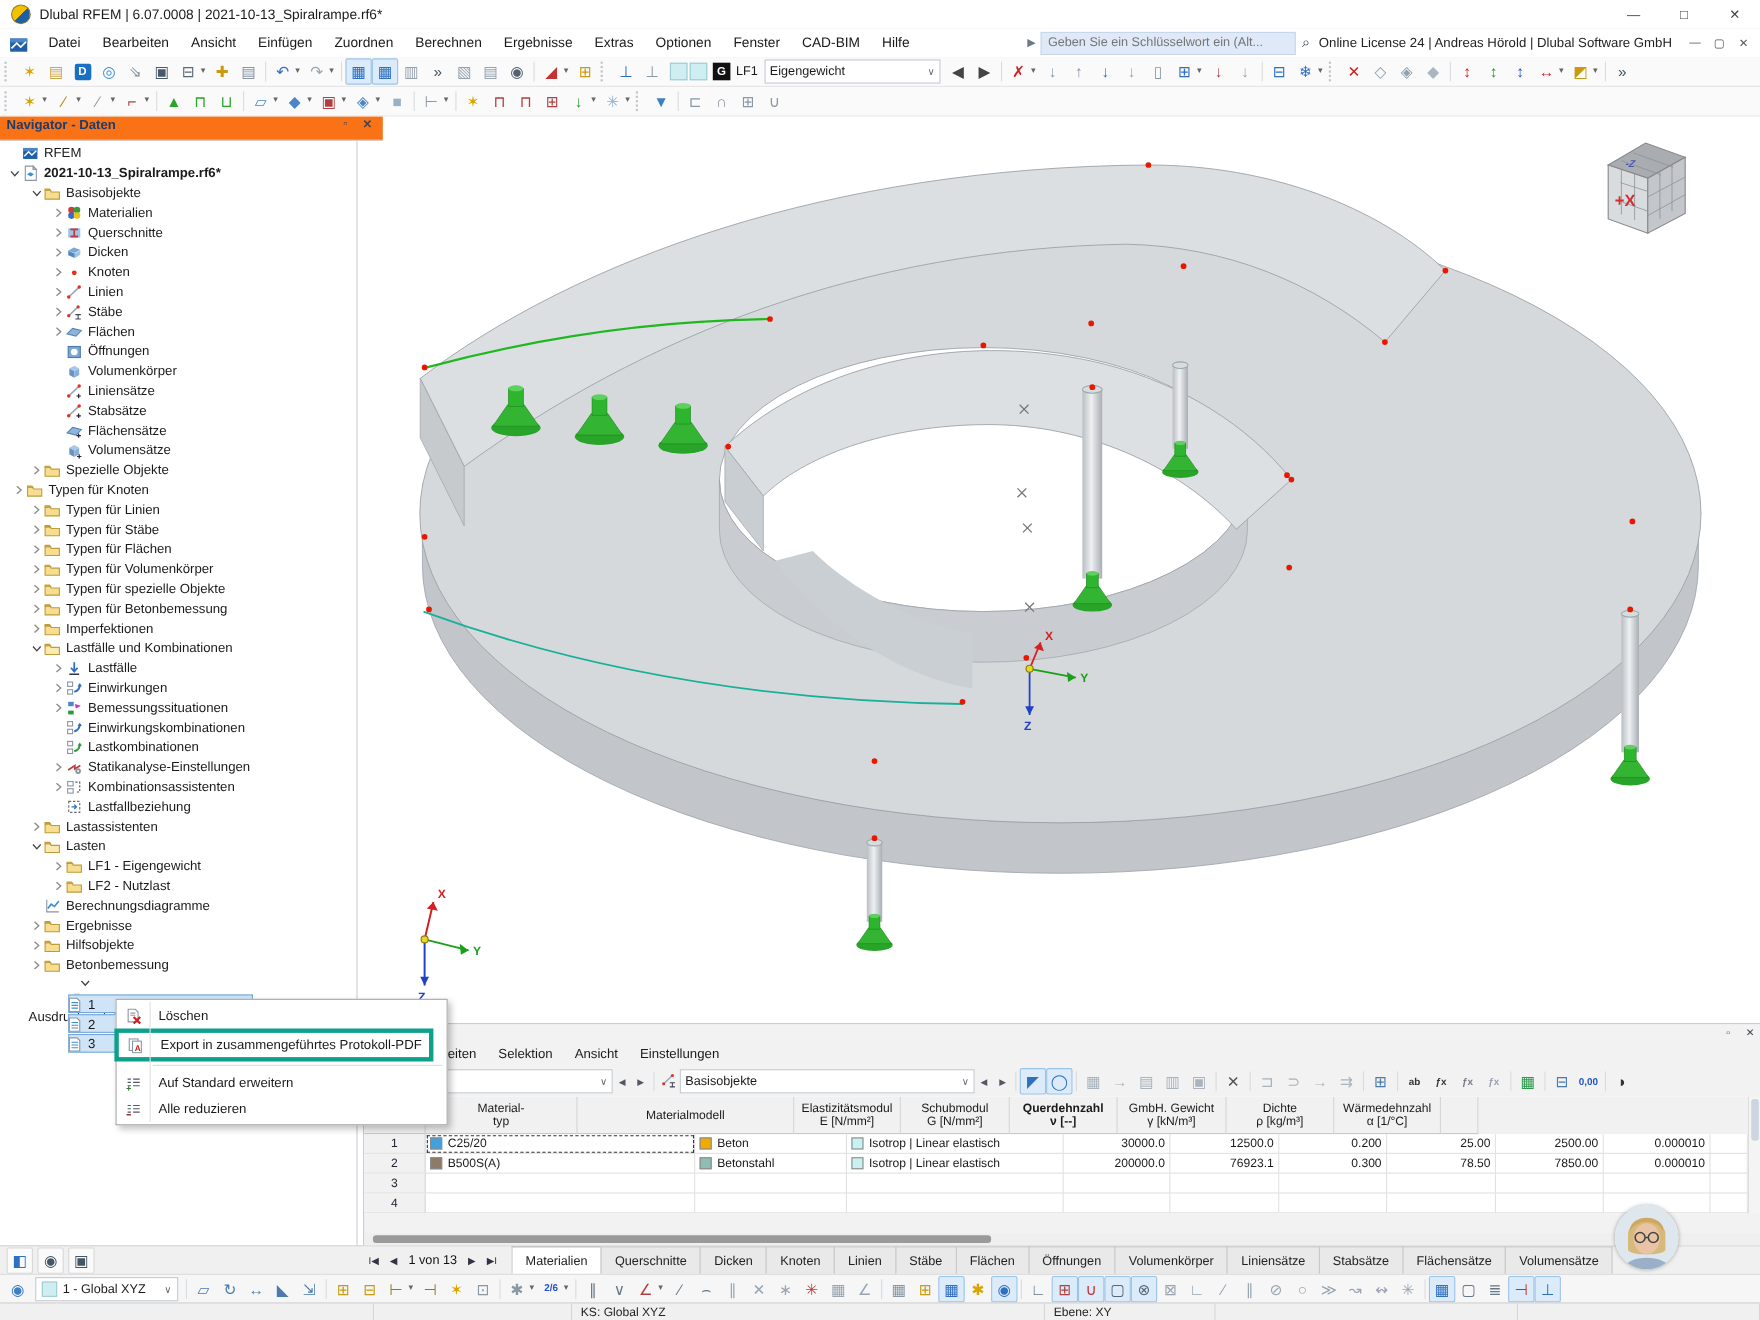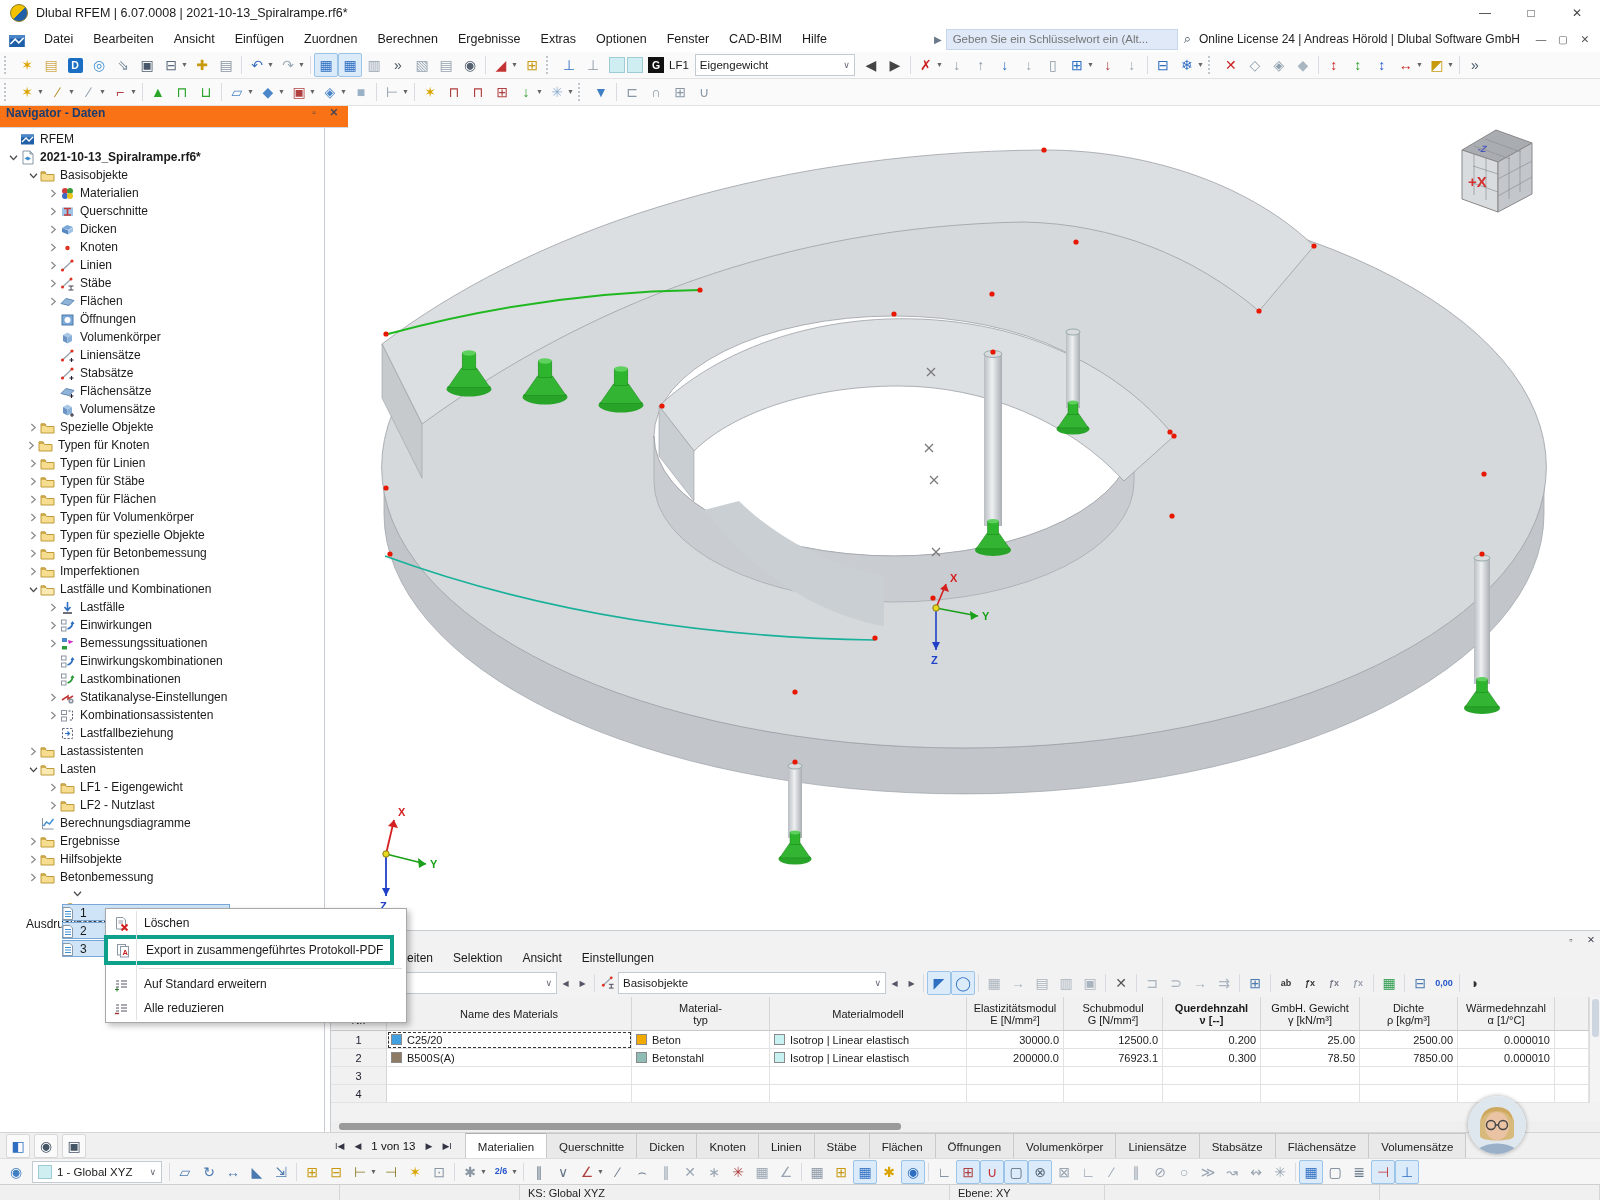--- a/index.html
+++ b/index.html
@@ -775,21 +775,21 @@
           <svg width="13" height="13" viewBox="0 0 15 15">
             <path d="M5 3.5 L9.5 7.5 L5 11.5" stroke="#8a8a8a" stroke-width="1.4" fill="none"></path>
           </svg>
         </span>
         <span class="tic"><svg width="15" height="15" viewBox="0 0 15 15">
             <path d="M1 5 h4.5 l1 1.5 H14 v6.5 H1 z" fill="#f6dd8f" stroke="#bf9b3a"></path>
             <path d="M1 5 v-1.2 h4 l1 1.2 z" fill="#e8c868" stroke="#bf9b3a"></path>
           </svg></span>
         <span class="lbl">Spezielle Objekte</span>
       </div>
-      <div class="trow" style="top: 308px; left: 24px;">
+      <div class="trow" style="top: 308px; left: 10px;">
         <span class="arr">
           <svg width="13" height="13" viewBox="0 0 15 15">
             <path d="M5 3.5 L9.5 7.5 L5 11.5" stroke="#8a8a8a" stroke-width="1.4" fill="none"></path>
           </svg>
         </span>
         <span class="tic"><svg width="15" height="15" viewBox="0 0 15 15">
             <path d="M1 5 h4.5 l1 1.5 H14 v6.5 H1 z" fill="#f6dd8f" stroke="#bf9b3a"></path>
             <path d="M1 5 v-1.2 h4 l1 1.2 z" fill="#e8c868" stroke="#bf9b3a"></path>
           </svg></span>
         <span class="lbl">Typen für Knoten</span>
@@ -1263,24 +1263,20 @@
       <div class="tsep"></div>
       <div class="tbtn">
         <span class="g" style="color: rgb(51, 51, 51);">◗</span>
       </div>
     </div>
   <div id="tp-grid" class="abs">
       <div class="hrow">
         <div class="hcell" style="width: 56px;">
           <div>Material</div>
           <div>Nr.</div>
-        </div>
-        <div class="hcell" style="width: 245px;">
-          <div></div>
-          <div>Name des Materials</div>
         </div>
         <div class="hcell" style="width: 138px;">
           <div>Material-</div>
           <div>typ</div>
         </div>
         <div class="hcell" style="width: 197px;">
           <div></div>
           <div>Materialmodell</div>
         </div>
         <div class="hcell" style="width: 97px;">

